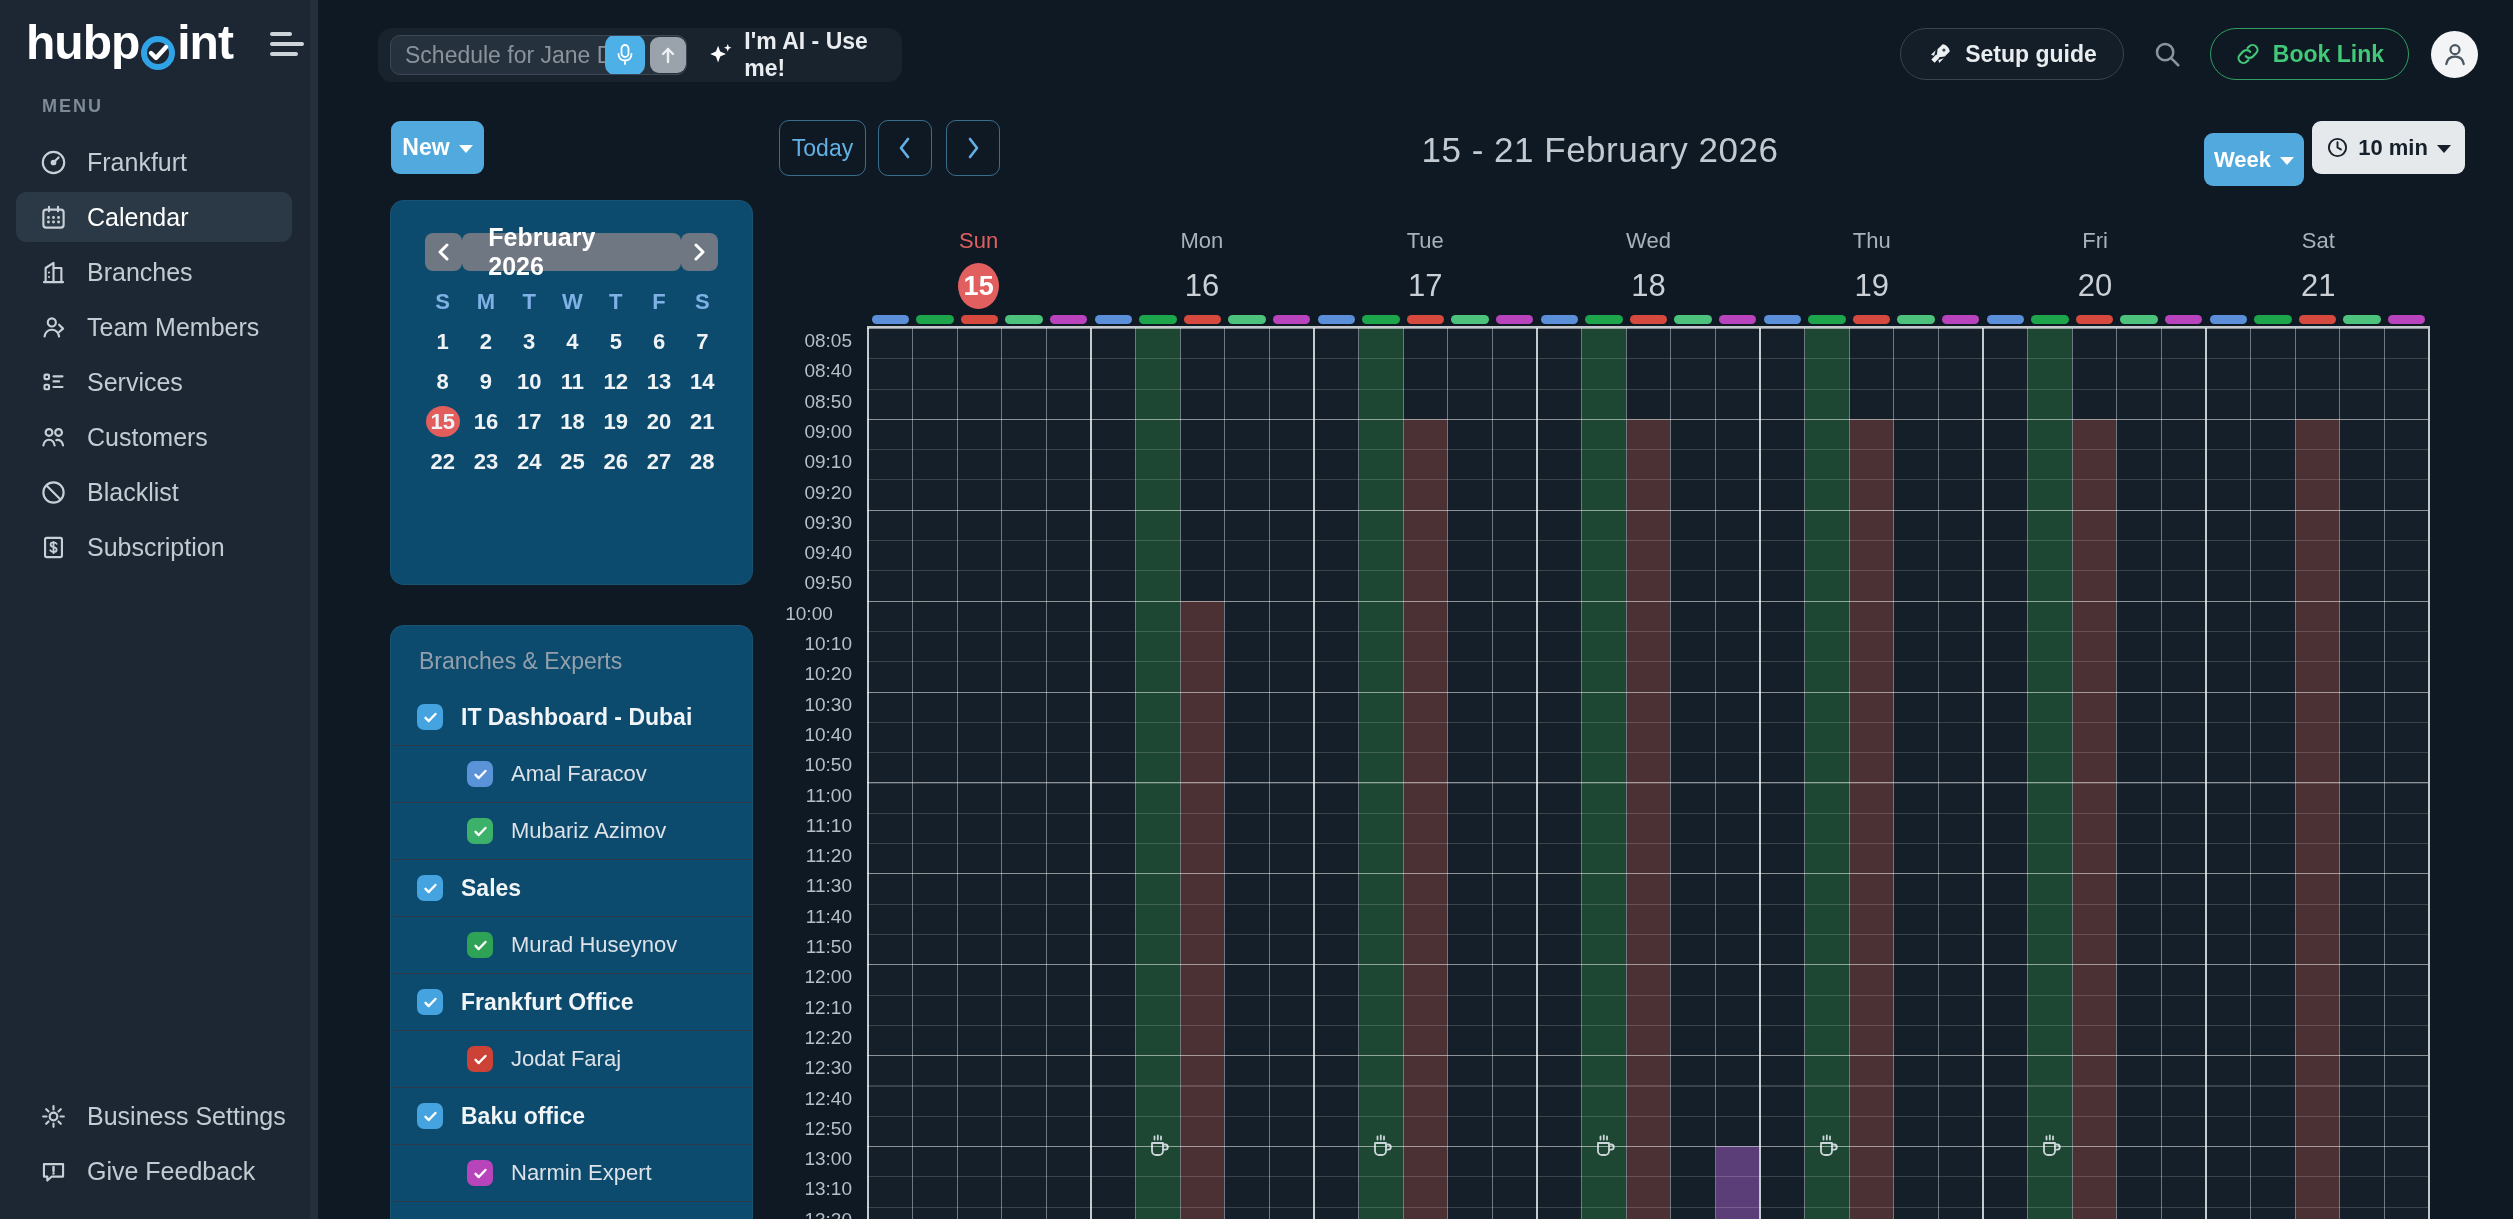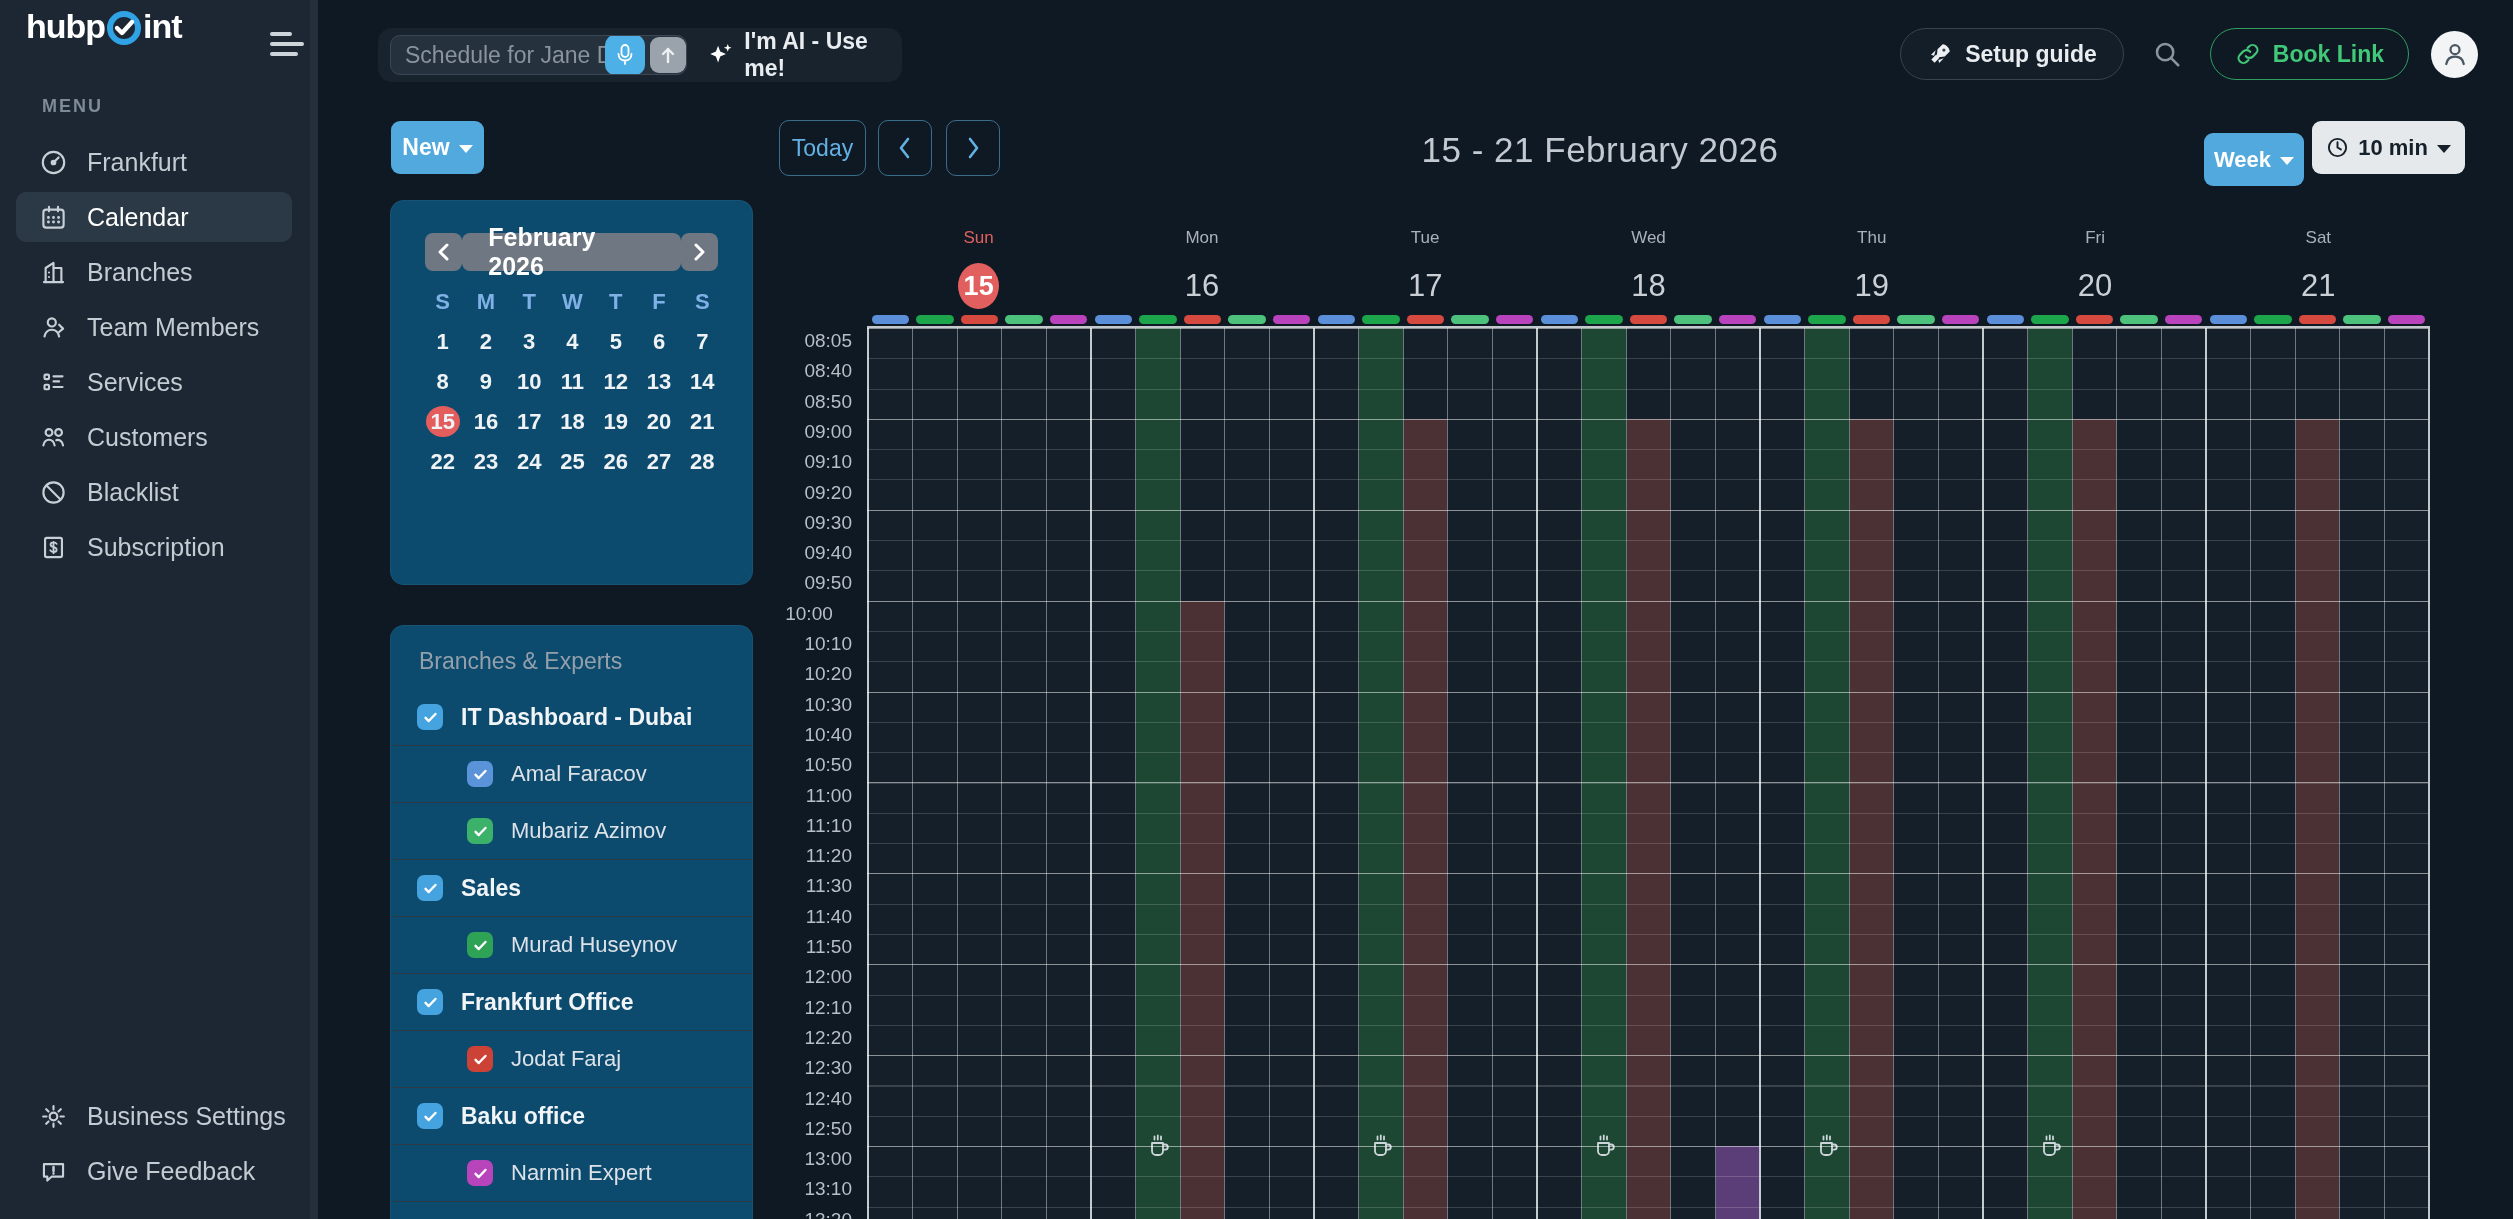--- a/index.html
+++ b/index.html
@@ -3,21 +3,21 @@
 <meta charset="utf-8">
 <style>
   * { margin:0; padding:0; box-sizing:border-box; }
   html,body { width:2513px; height:1219px; overflow:hidden; }
   body { font-family:"Liberation Sans","DejaVu Sans",sans-serif; background:#0f1923; color:#cdd4da; }
   .app { position:absolute; inset:0; width:2513px; height:1219px; background:#0f1923; overflow:hidden; }
 
   
   .sidebar { position:absolute; left:0; top:0; width:318px; height:1219px; background:#1c2733; }
   .sidebar::after { content:""; position:absolute; right:0; top:0; width:8px; height:100%; background:#242f3b; }
-  .logo { position:absolute; left:26px; top:6px; display:flex; align-items:center; font-size:34px; font-weight:bold; color:#fff; letter-spacing:-1px; }
+  .logo { position:absolute; left:26px; top:15px; display:flex; align-items:center; font-size:48px; font-weight:bold; color:#fff; letter-spacing:-1px; }
   .logo .o-icon { width:36px; height:36px; margin:4px 1px 0 1px; }
   .hamburger { position:absolute; left:270px; top:32px; width:34px; height:26px; cursor:pointer; }
   .hamburger span { display:block; height:4px; border-radius:2px; background:#cdd5db; margin-bottom:6px; }
   .hamburger span:nth-child(1){ width:22px; }
   .hamburger span:nth-child(2){ width:34px; }
   .hamburger span:nth-child(3){ width:28px; }
   .menu-label { position:absolute; left:42px; top:96px; font-size:18px; letter-spacing:2px; color:#7e8a96; font-weight:bold; }
   .nav { position:absolute; left:0; top:132px; right:10px; }
   .nav-item { display:flex; align-items:center; height:50px; margin:5px 16px; padding-left:24px; border-radius:10px; font-size:25px; color:#c4ccd3; cursor:pointer; }
   .nav-item.active { background:#2b3845; color:#fff; }
@@ -72,21 +72,21 @@
   .b-row.group { padding-left:26px; }
   .b-row.expert { padding-left:76px; }
   .cbx { width:26px; height:26px; border-radius:7px; flex:none; display:flex; align-items:center; justify-content:center; cursor:pointer; }
   .cbx svg { width:17px; height:17px; stroke:#fff; stroke-width:3.4; fill:none; stroke-linecap:round; stroke-linejoin:round; }
   .b-row.group .blabel { margin-left:18px; font-size:23px; font-weight:bold; color:#f2f5f7; }
   .b-row.expert .blabel { margin-left:18px; font-size:22px; color:#dce2e7; }
 
   
   .day-heads { position:absolute; left:867px; top:228px; width:1563px; height:86px; display:flex; }
   .day-head { flex:1; display:flex; flex-direction:column; align-items:center; }
-  .dh-name { font-size:17px; color:#a9b2ba; height:30px; }
+  .dh-name { font-size:22px; color:#a9b2ba; height:30px; }
   .dh-date { font-size:31px; color:#c9cfd5; margin-top:5px; height:46px; display:flex; align-items:center; justify-content:center; }
   .day-head.today .dh-name { color:#e06060; }
   .day-head.today .dh-date { width:41px; height:46px; border-radius:50%; background:#e25f5f; color:#fff; font-size:27px; font-weight:bold; }
 
   .gutter { position:absolute; left:772px; top:326px; width:86px; }
   .t-label { position:absolute; right:6px; width:100%; height:30.3px; line-height:30.3px; text-align:right; font-size:19px; color:#b7bfc7; }
 
   .week { position:absolute; left:867px; top:326px; width:1563px; height:909px; background:#141f2a; border-top:2px solid rgba(240,244,247,.8); border-right:2px solid rgba(236,241,244,.8); }
   .cols { position:absolute; inset:0; display:flex; }
   .day-col { flex:1; display:flex; border-left:2px solid rgba(236,241,244,.82); }

